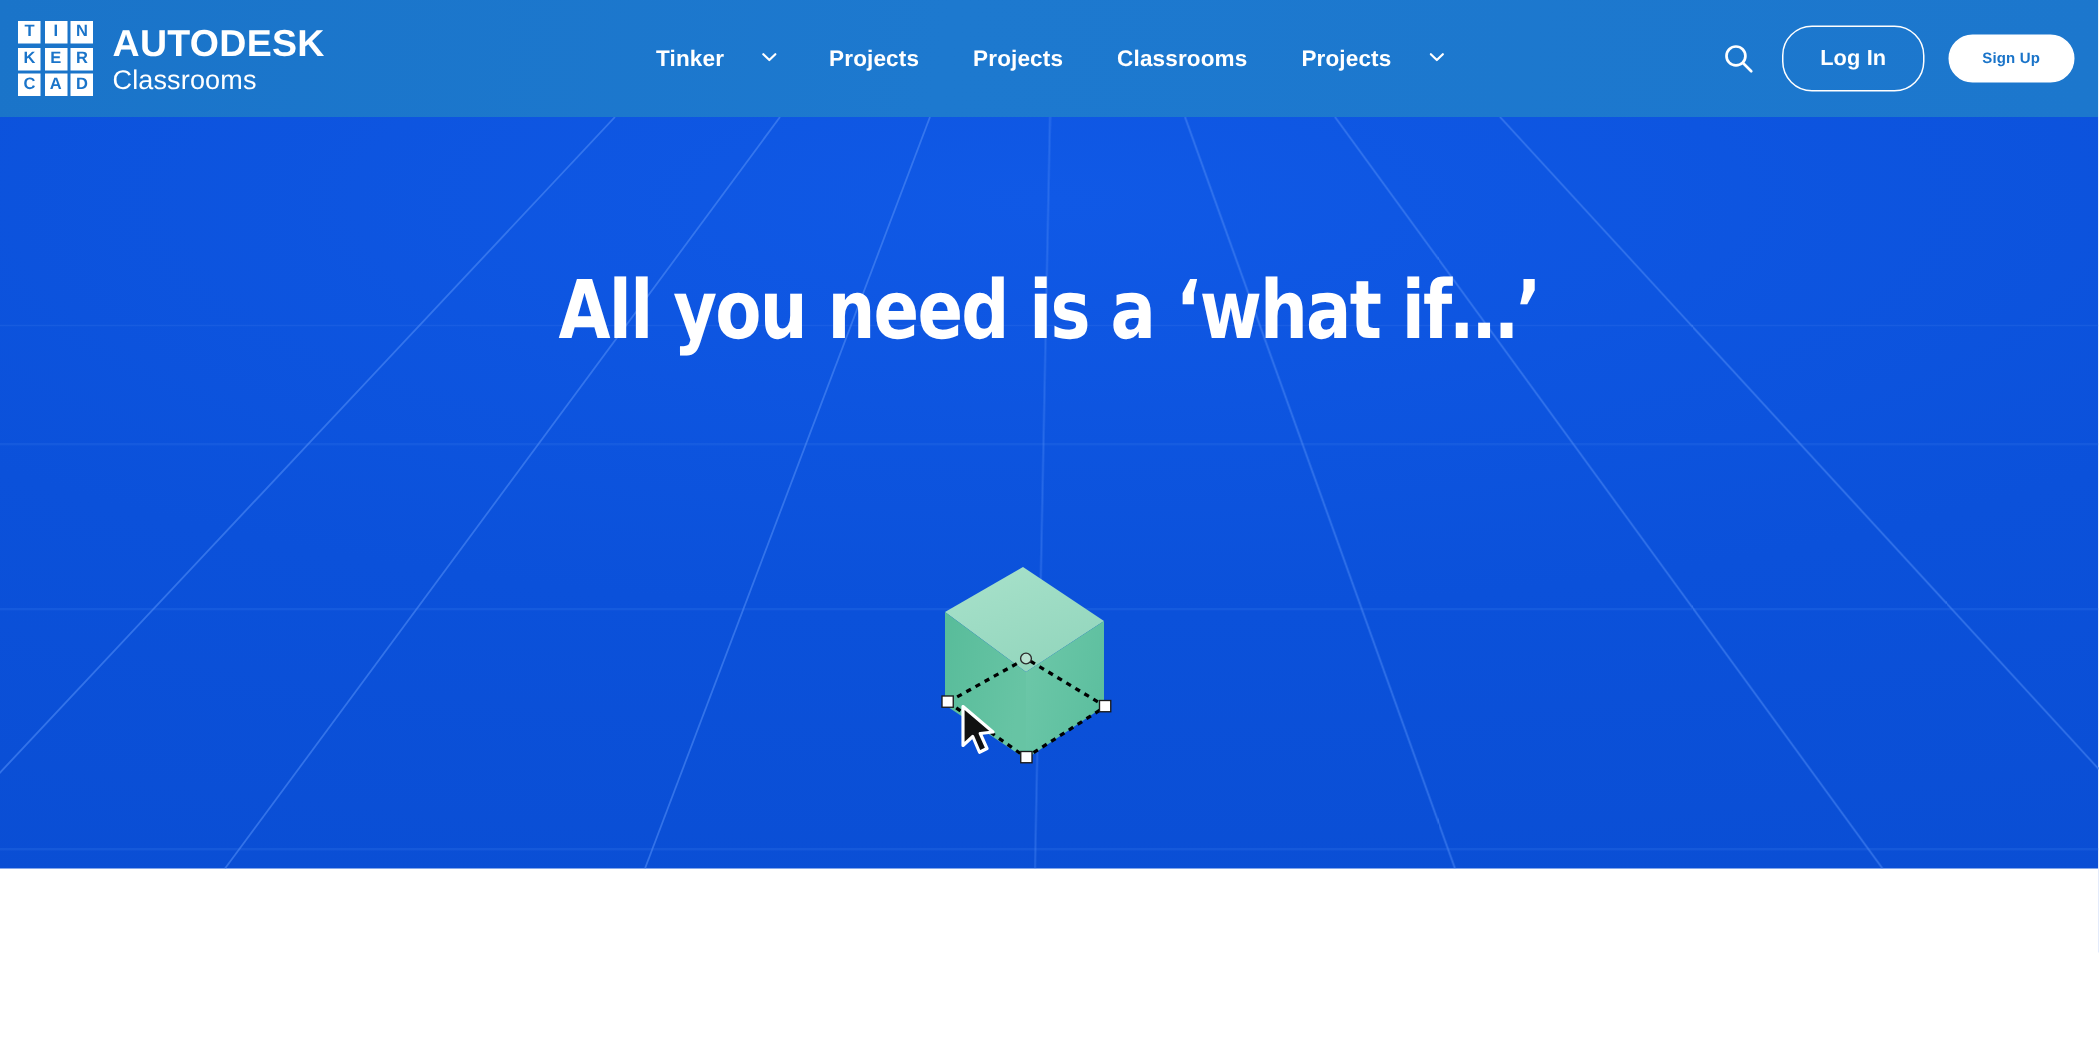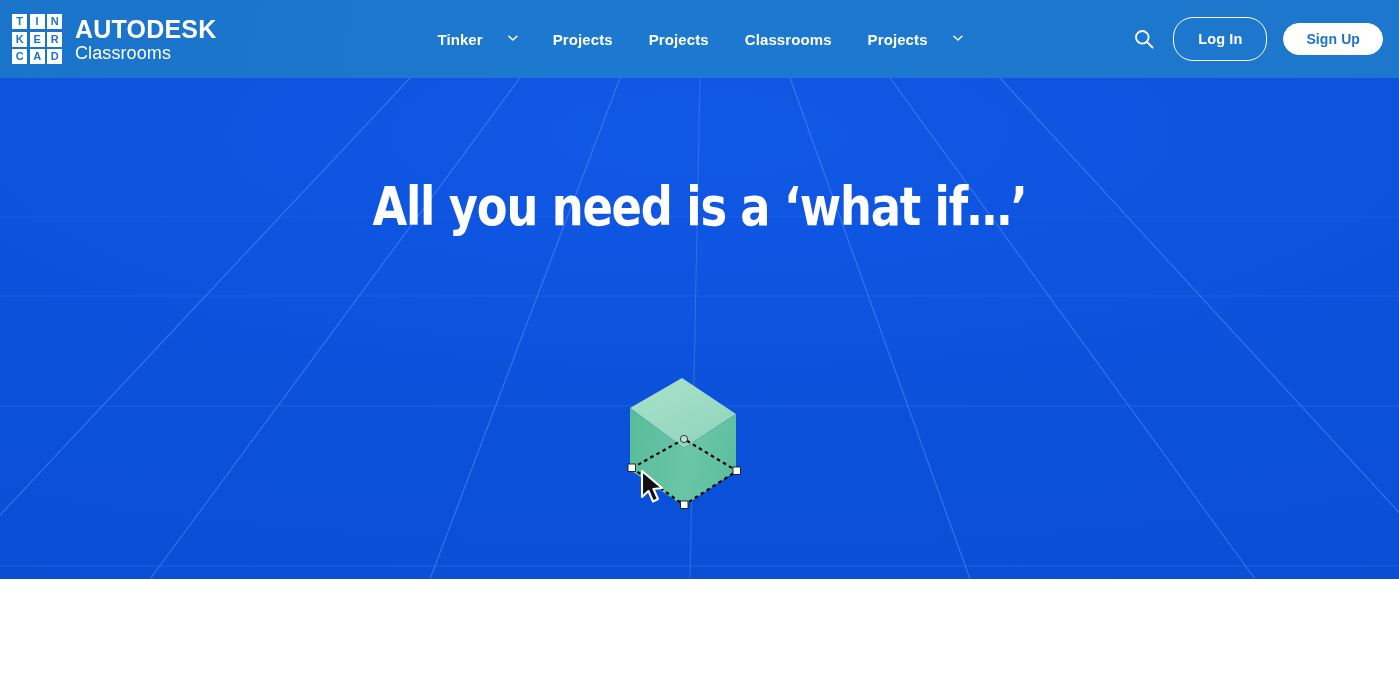--- a/index.html
+++ b/index.html
@@ -59,21 +59,21 @@
     cursor:pointer;
   }
   .btn-login {
     height:44px; padding:0 24px; border:1.6px solid #ffffff; border-radius:20px;
     color:#fff; background:transparent; font-size:14.5px; font-weight:700;
     display:flex; align-items:center; justify-content:center; cursor:pointer;
     font-family:"Liberation Sans", sans-serif; letter-spacing:0.1px;
   }
   .btn-signup {
     height:32px; padding:0 22px; border:1.6px solid #ffffff; border-radius:20px;
-    color:#1a74c9; background:#ffffff; font-size:14px; font-weight:700;
+    color:#1a74c9; background:#ffffff; font-size:10px; font-weight:700;
     display:flex; align-items:center; justify-content:center; cursor:pointer;
     font-family:"Liberation Sans", sans-serif; letter-spacing:0.1px;
   }
 
   
   .hero {
     position:absolute; left:0; top:78px; width:1399px; height:557px;
     background:radial-gradient(ellipse 120% 90% at 50% 10%, #1059e6 0%, #0b51da 55%, #0a4ed4 100%);
     overflow:hidden;
   }

